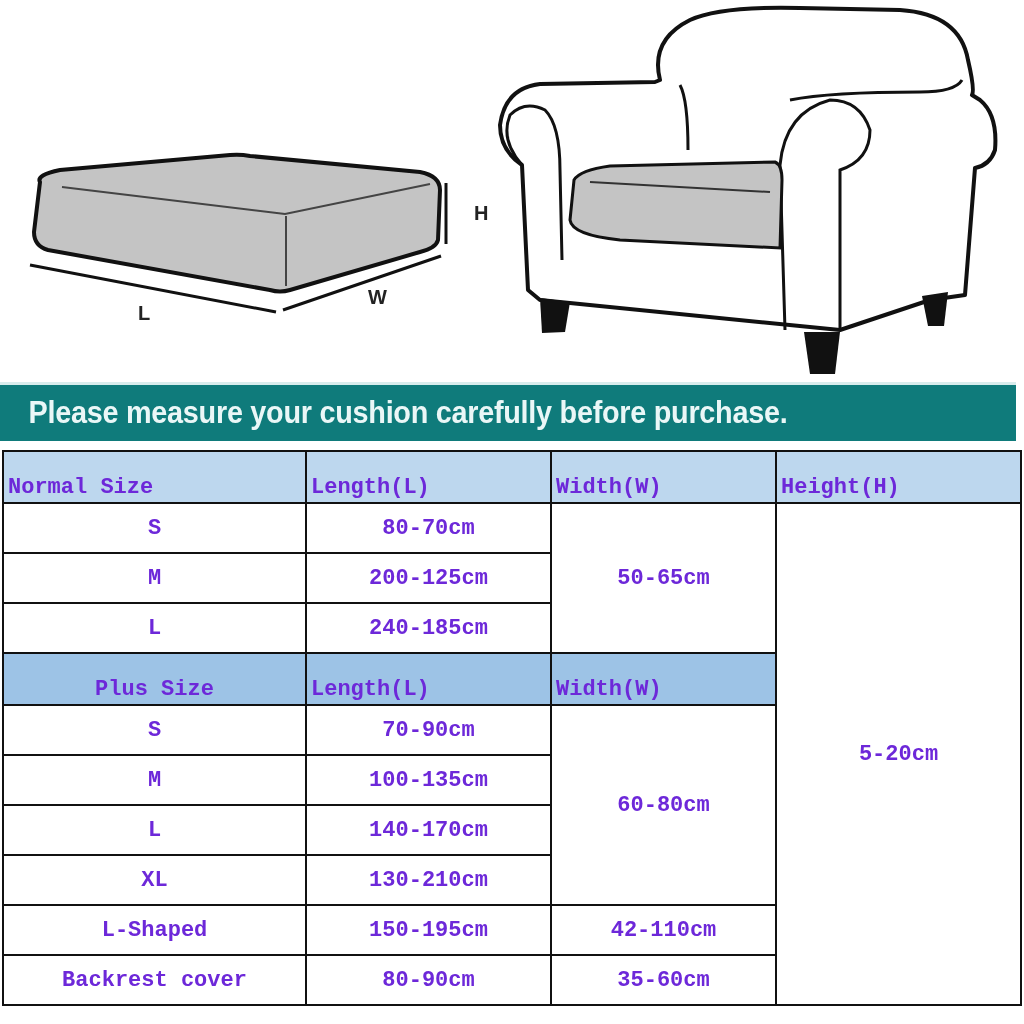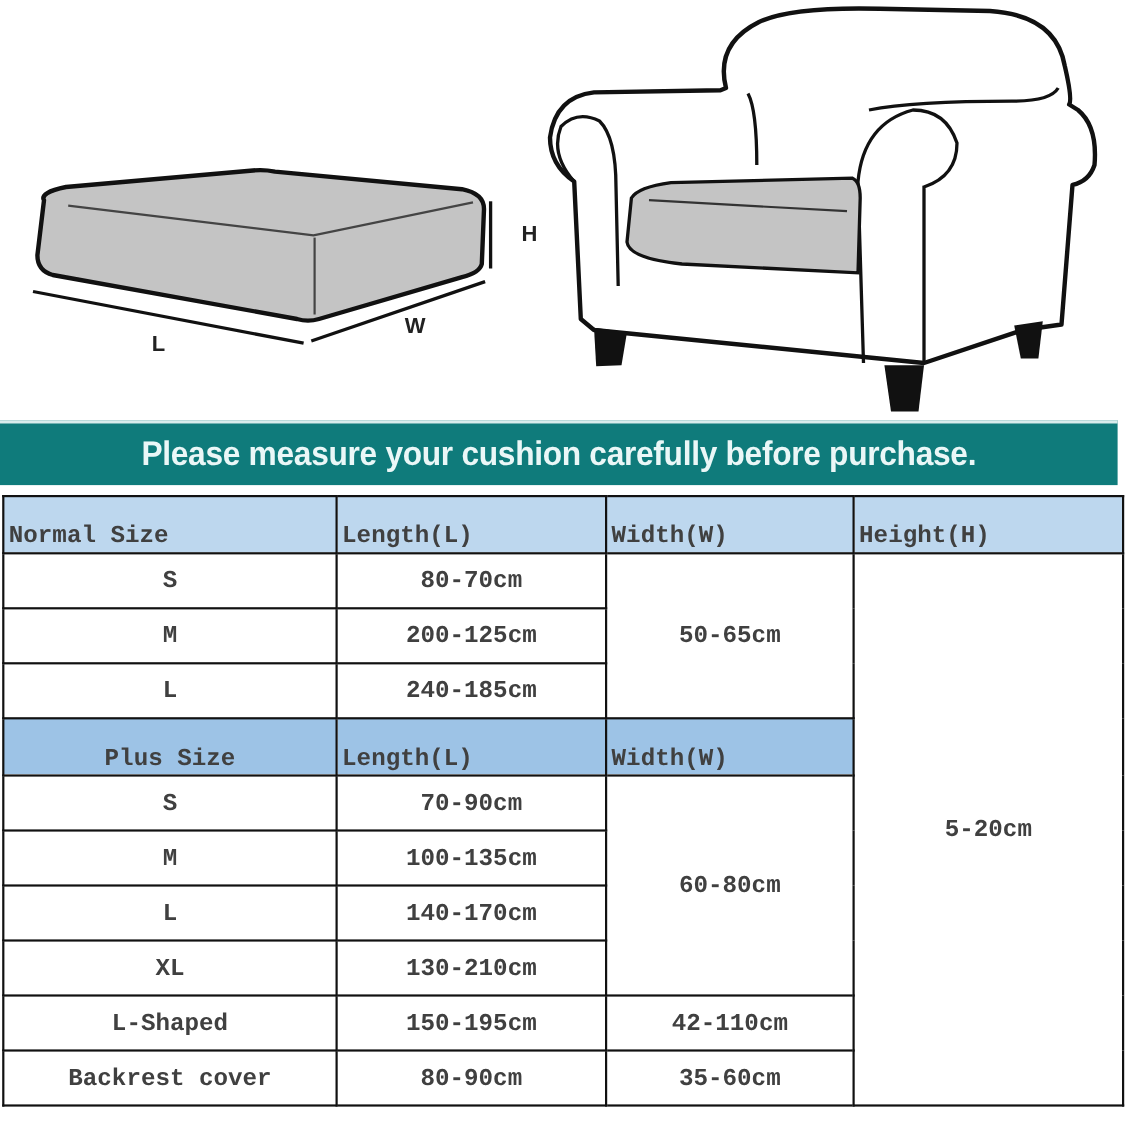--- a/index.html
+++ b/index.html
@@ -16,21 +16,21 @@
     .illustration svg { position: absolute; left: 0; top: 0; }
     .dim-label {
       position: absolute;
       font-family: "Liberation Sans", sans-serif;
       font-weight: bold; font-size: 20px; color: #222;
     }
     .banner {
       position: absolute; left: 0; top: 382px; width: 1016px; height: 56px;
       background: #0f7b7b;
       border-top: 3px solid #d8ecec;
-      display: flex; align-items: center; justify-content: center;
+      display: flex; align-items: center; 
     }
     .banner span {
       font-family: "Liberation Sans", sans-serif;
       font-weight: bold; font-size: 31px; color: #eaf7f7;
       letter-spacing: -0.3px;
       transform: scaleX(0.93);
       white-space: nowrap;
     }
     table.size-table {
       position: absolute; left: 2px; top: 450px;
@@ -39,21 +39,21 @@
       table-layout: fixed;
     }
     table.size-table td {
       border: 2px solid #111;
       text-align: center;
       vertical-align: middle;
       padding: 0;
       height: 48px;
       font-family: "Liberation Mono", monospace;
       font-weight: bold;
-      color: #404040;
+      color: #6d28d9;
       font-size: 22px;
       white-space: nowrap;
       overflow: hidden;
     }
     td.hdr {
       background: #bdd7ee;
       font-size: 26px;
       vertical-align: bottom !important;
       padding-bottom: 2px !important;
     }

